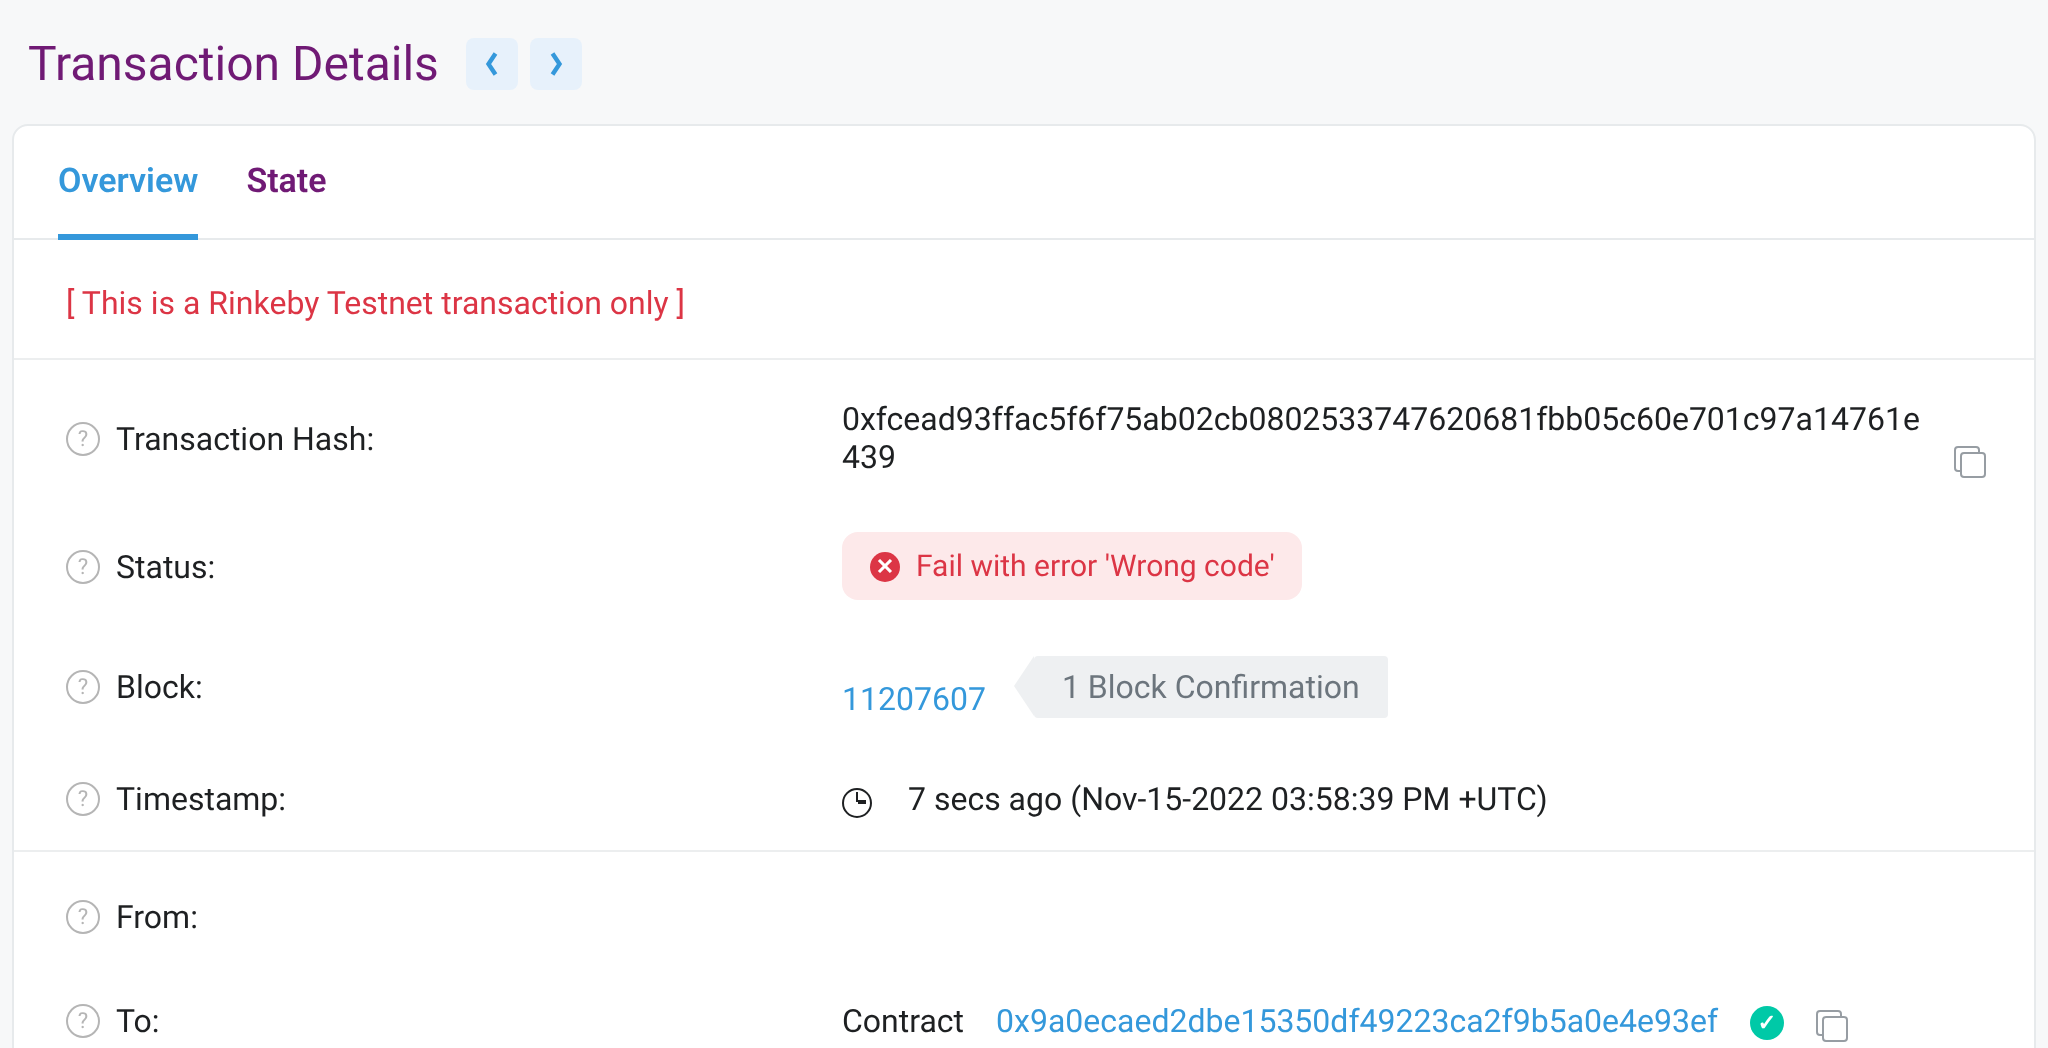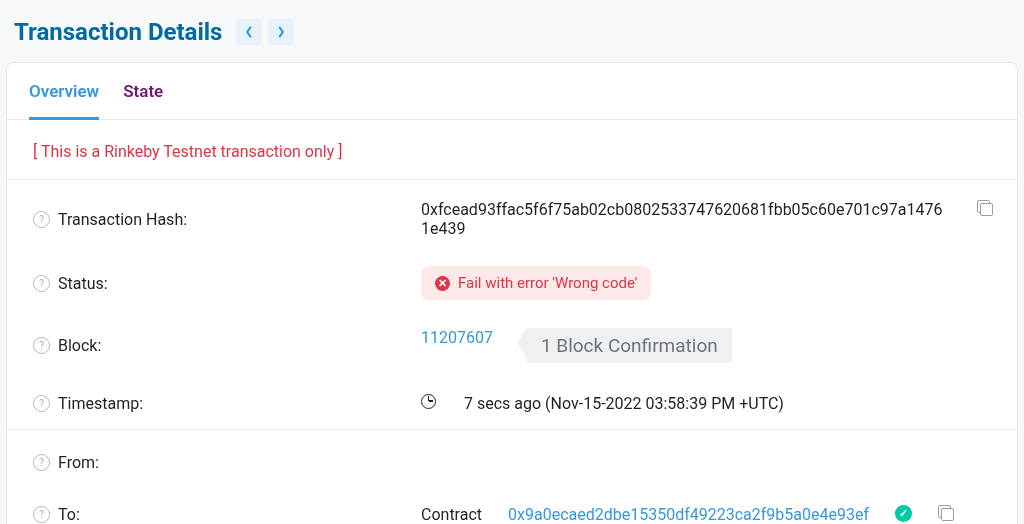--- a/index.html
+++ b/index.html
@@ -1,36 +1,36 @@
 <!DOCTYPE html>
 <html><head>
 <meta charset="utf-8">
 <style>
 html,body{margin:0;padding:0;font-family:-apple-system,BlinkMacSystemFont,"Segoe UI",Roboto,"Helvetica Neue",Arial,sans-serif;font-size:15px;color:#1e2022;background:#f7f8f9;width:1024px}
 .page-head{padding:18px 14px 16px 14px;display:flex;align-items:center;gap:14px}
-.page-title{font-size:24px;font-weight:700;color:#0369a1;margin:0}
+.page-title{font-size:24px;font-weight:400;color:#701a75;margin:0}
 .nav-arrows{display:flex;gap:6px}
 .nav-arrow{width:26px;height:26px;background:#e7f1fb;color:#3498db;border:none;border-radius:4px;display:flex;align-items:center;justify-content:center;cursor:pointer;font-size:16px;line-height:1}
 .nav-arrow svg{width:10px;height:14px;stroke:#3498db;stroke-width:2.5;fill:none}
 .card{background:#fff;border:1px solid #e7eaec;border-radius:8px;margin:0 6px}
 .tabs{display:flex;border-bottom:1px solid #e7eaec;padding:0 22px;gap:24px}
 .tab{padding:18px 0 16px 0;font-size:17px;font-weight:600;color:#701a75;cursor:pointer;border-bottom:3px solid transparent;margin-bottom:-1px}
 .tab.active{color:#3498db;border-bottom-color:#3498db}
 .notice{color:#dc3545;font-size:16px;padding:22px 26px 18px 26px}
 .notice b{font-weight:400;color:#dc3545}
 .hr{border:none;border-top:1px solid #eceeef;margin:0 0 6px 0}
 .row{display:flex;align-items:center;padding:14px 26px;min-height:52px;box-sizing:border-box}
 .label{width:388px;display:flex;align-items:center;gap:8px;color:#1e2022;font-size:16px}
 .help-icon{width:17px;height:17px;border:1.5px solid #b5b5b5;border-radius:50%;display:inline-flex;align-items:center;justify-content:center;font-size:11px;color:#b5b5b5;line-height:1;font-weight:400;cursor:help;box-sizing:border-box}
-.val{flex:1;display:flex;align-items:flex-start;gap:26px;font-size:16px;color:#1e2022}
+.val{flex:1;display:flex;align-items:flex-end;gap:16px;font-size:16px;color:#1e2022}
 .mono{word-break:break-all}
 .link{color:#3498db;cursor:pointer}
 .status-badge{display:inline-flex;align-items:center;gap:8px;background:#fde9ea;color:#dc3545;padding:8px 14px;border-radius:8px;font-size:15px}
 .status-badge .x-circle{width:15px;height:15px;background:#dc3545;border-radius:50%;display:inline-flex;align-items:center;justify-content:center;color:#fff;font-size:11px;font-weight:800;line-height:1}
-.conf-badge{display:inline-flex;align-items:center;background:#eef0f2;color:#6c757d;padding:6px 14px;font-size:19px;border-radius:2px;position:relative;margin-left:8px}
+.conf-badge{display:inline-flex;align-items:center;background:#eef0f2;color:#6c757d;padding:6px 14px;font-size:16px;border-radius:2px;position:relative;margin-left:8px}
 .conf-badge:before{content:"";position:absolute;left:-10px;top:0;border-top:15px solid transparent;border-bottom:15px solid transparent;border-right:10px solid #eef0f2}
 .clock-icon{width:15px;height:15px;border:1.7px solid #1e2022;border-radius:50%;display:inline-block;position:relative;box-sizing:border-box;margin-right:2px}
 .clock-icon:before{content:"";position:absolute;left:50%;bottom:50%;width:1.5px;height:5px;background:#1e2022;transform-origin:bottom;margin-left:-0.75px}
 .clock-icon:after{content:"";position:absolute;left:50%;top:50%;width:4px;height:1.5px;background:#1e2022;margin-top:-0.75px}
 .copy-icon{width:15px;height:15px;cursor:pointer;display:inline-block;position:relative;opacity:.7}
 .copy-icon .b1{position:absolute;width:11px;height:11px;border:1.5px solid #6c757d;border-radius:2px;top:0;left:0;background:#fff}
 .copy-icon .b2{position:absolute;width:11px;height:11px;border:1.5px solid #6c757d;border-radius:2px;top:3px;left:3px;background:#fff}
 .check-circle{width:17px;height:17px;background:#00c9a7;border-radius:50%;display:inline-flex;align-items:center;justify-content:center;color:#fff;font-size:11px;font-weight:900;line-height:1}
 </style>
 </head>

